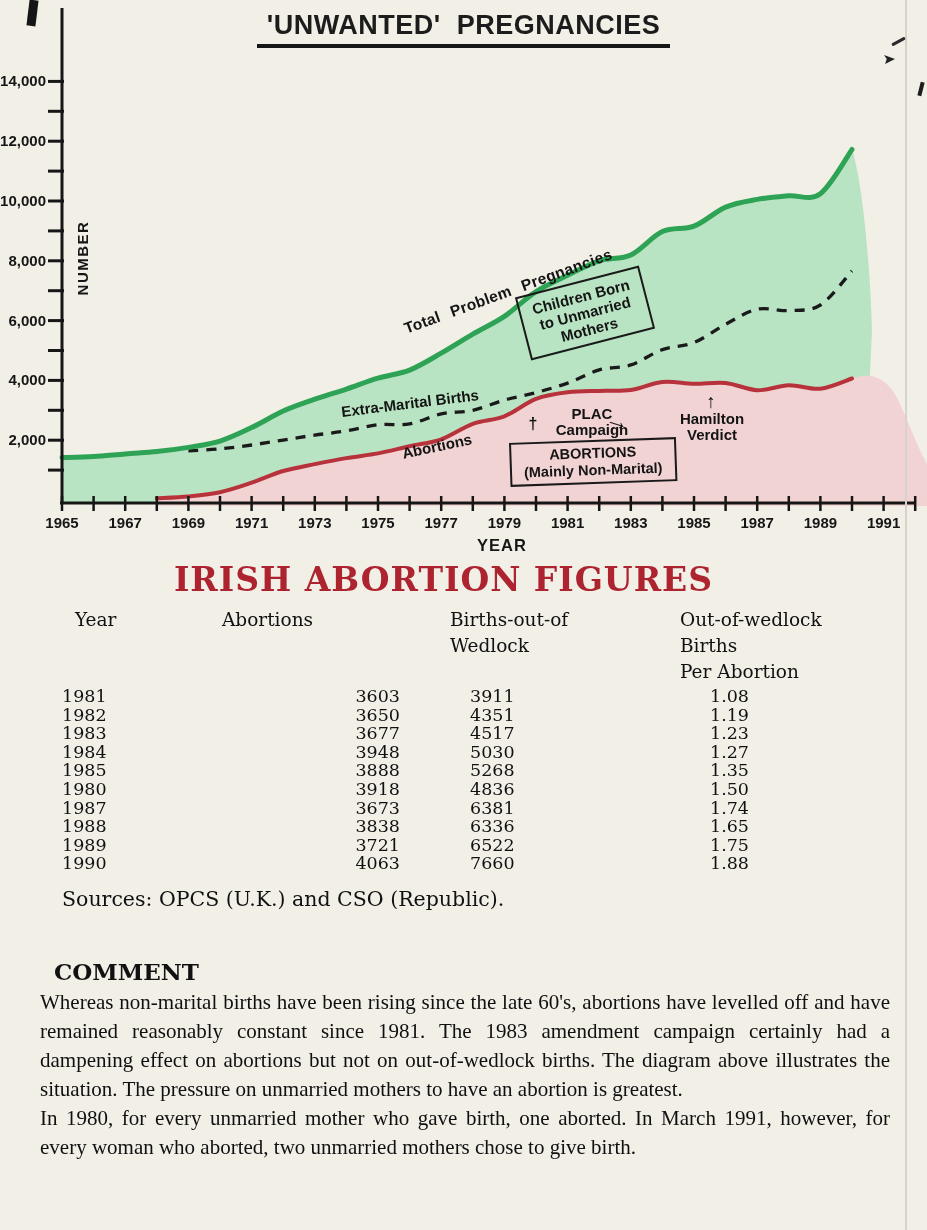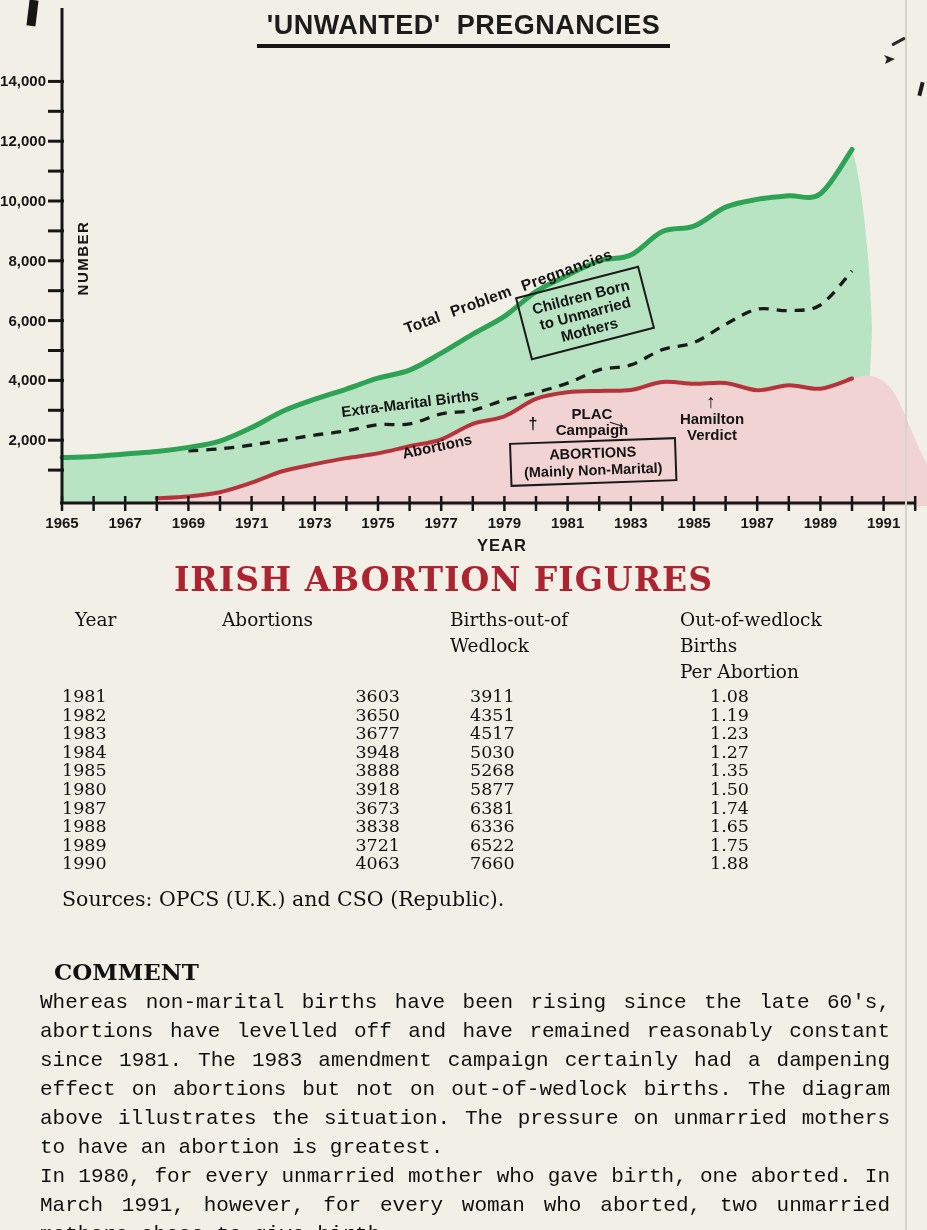--- a/index.html
+++ b/index.html
@@ -29,21 +29,21 @@
   .tbody{margin-top:2px;}
   .trow{font-size:17.5px;line-height:18.6px;}
   .c-year{padding-left:2px;}
   .c-abort{text-align:right;padding-right:50px;}
   .c-births{padding-left:20px;}
   .c-ratio{padding-left:30px;}
   .sources{margin:14px 0 0 62px;font-family:"DejaVu Serif",serif;font-size:20.5px;}
   
   .comment{margin:0;position:absolute;left:40px;top:958px;width:850px;}
   .comment h3{margin:0 0 3px 14px;font-family:"DejaVu Serif",serif;font-size:23px;font-weight:bold;}
-  .comment p{margin:0;font-family:Liberation Mono, monospace;font-size:21px;line-height:29px;
+  .comment p{margin:0;font-family:Liberation Serif, serif;font-size:21px;line-height:29px;
         text-align:justify;color:#101010;}
   
   .artifact{position:absolute;}
   .edge-line{left:905px;top:0;width:2px;height:1230px;background:#d6d3cb;}
   .mark-tl{left:28px;top:0;width:9px;height:26px;background:#161616;transform:rotate(7deg);}
   .mark-tr1{left:891px;top:40px;width:15px;height:3px;background:#2a2a2a;transform:rotate(-28deg);border-radius:2px;}
   .mark-tr2{left:884px;top:55px;width:11px;height:9px;background:#222;
         clip-path:polygon(0 0,100% 45%,10% 100%,25% 45%);}
   .mark-r{left:919px;top:82px;width:4px;height:14px;background:#1d1d1d;transform:rotate(14deg);}
 </style>
@@ -193,21 +193,21 @@
         </div>
         <div class="trow">
           <div class="c-year">1985</div>
           <div class="c-abort">3888</div>
           <div class="c-births">5268</div>
           <div class="c-ratio">1.35</div>
         </div>
         <div class="trow">
           <div class="c-year">1980</div>
           <div class="c-abort">3918</div>
-          <div class="c-births">5877</div>
+          <div class="c-births">4836</div>
           <div class="c-ratio">1.50</div>
         </div>
         <div class="trow">
           <div class="c-year">1987</div>
           <div class="c-abort">3673</div>
           <div class="c-births">6381</div>
           <div class="c-ratio">1.74</div>
         </div>
         <div class="trow">
           <div class="c-year">1988</div>

